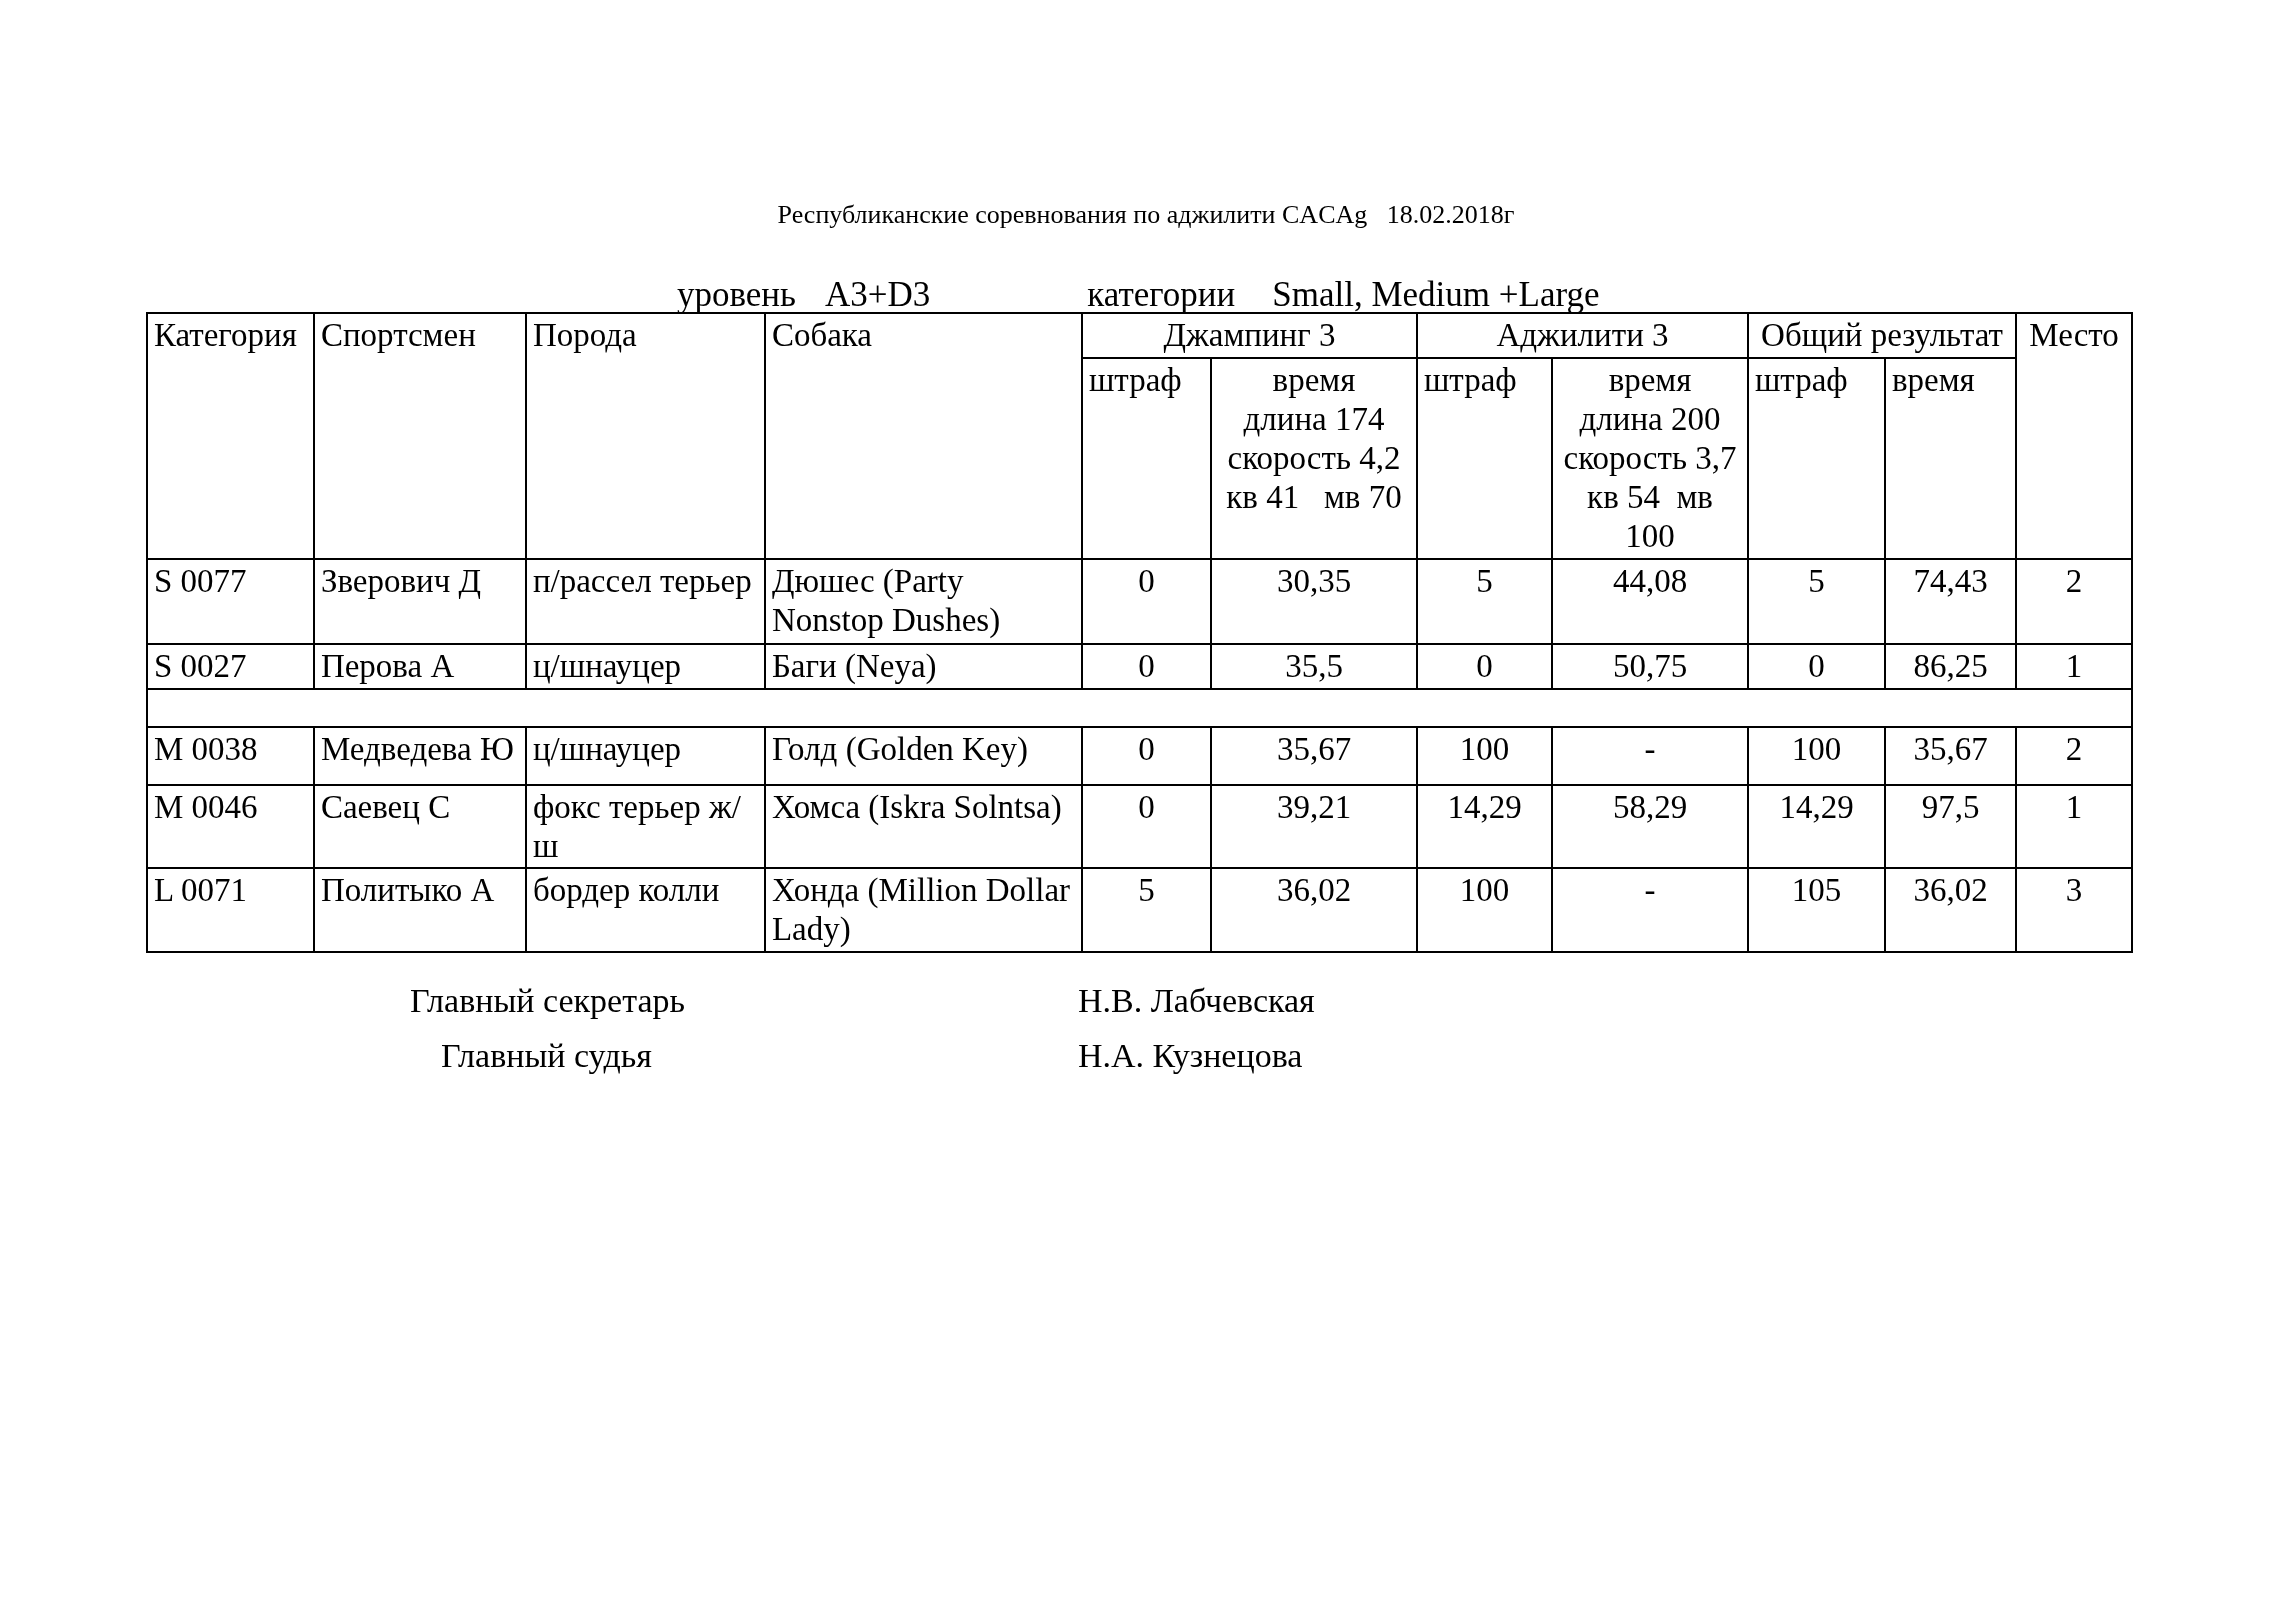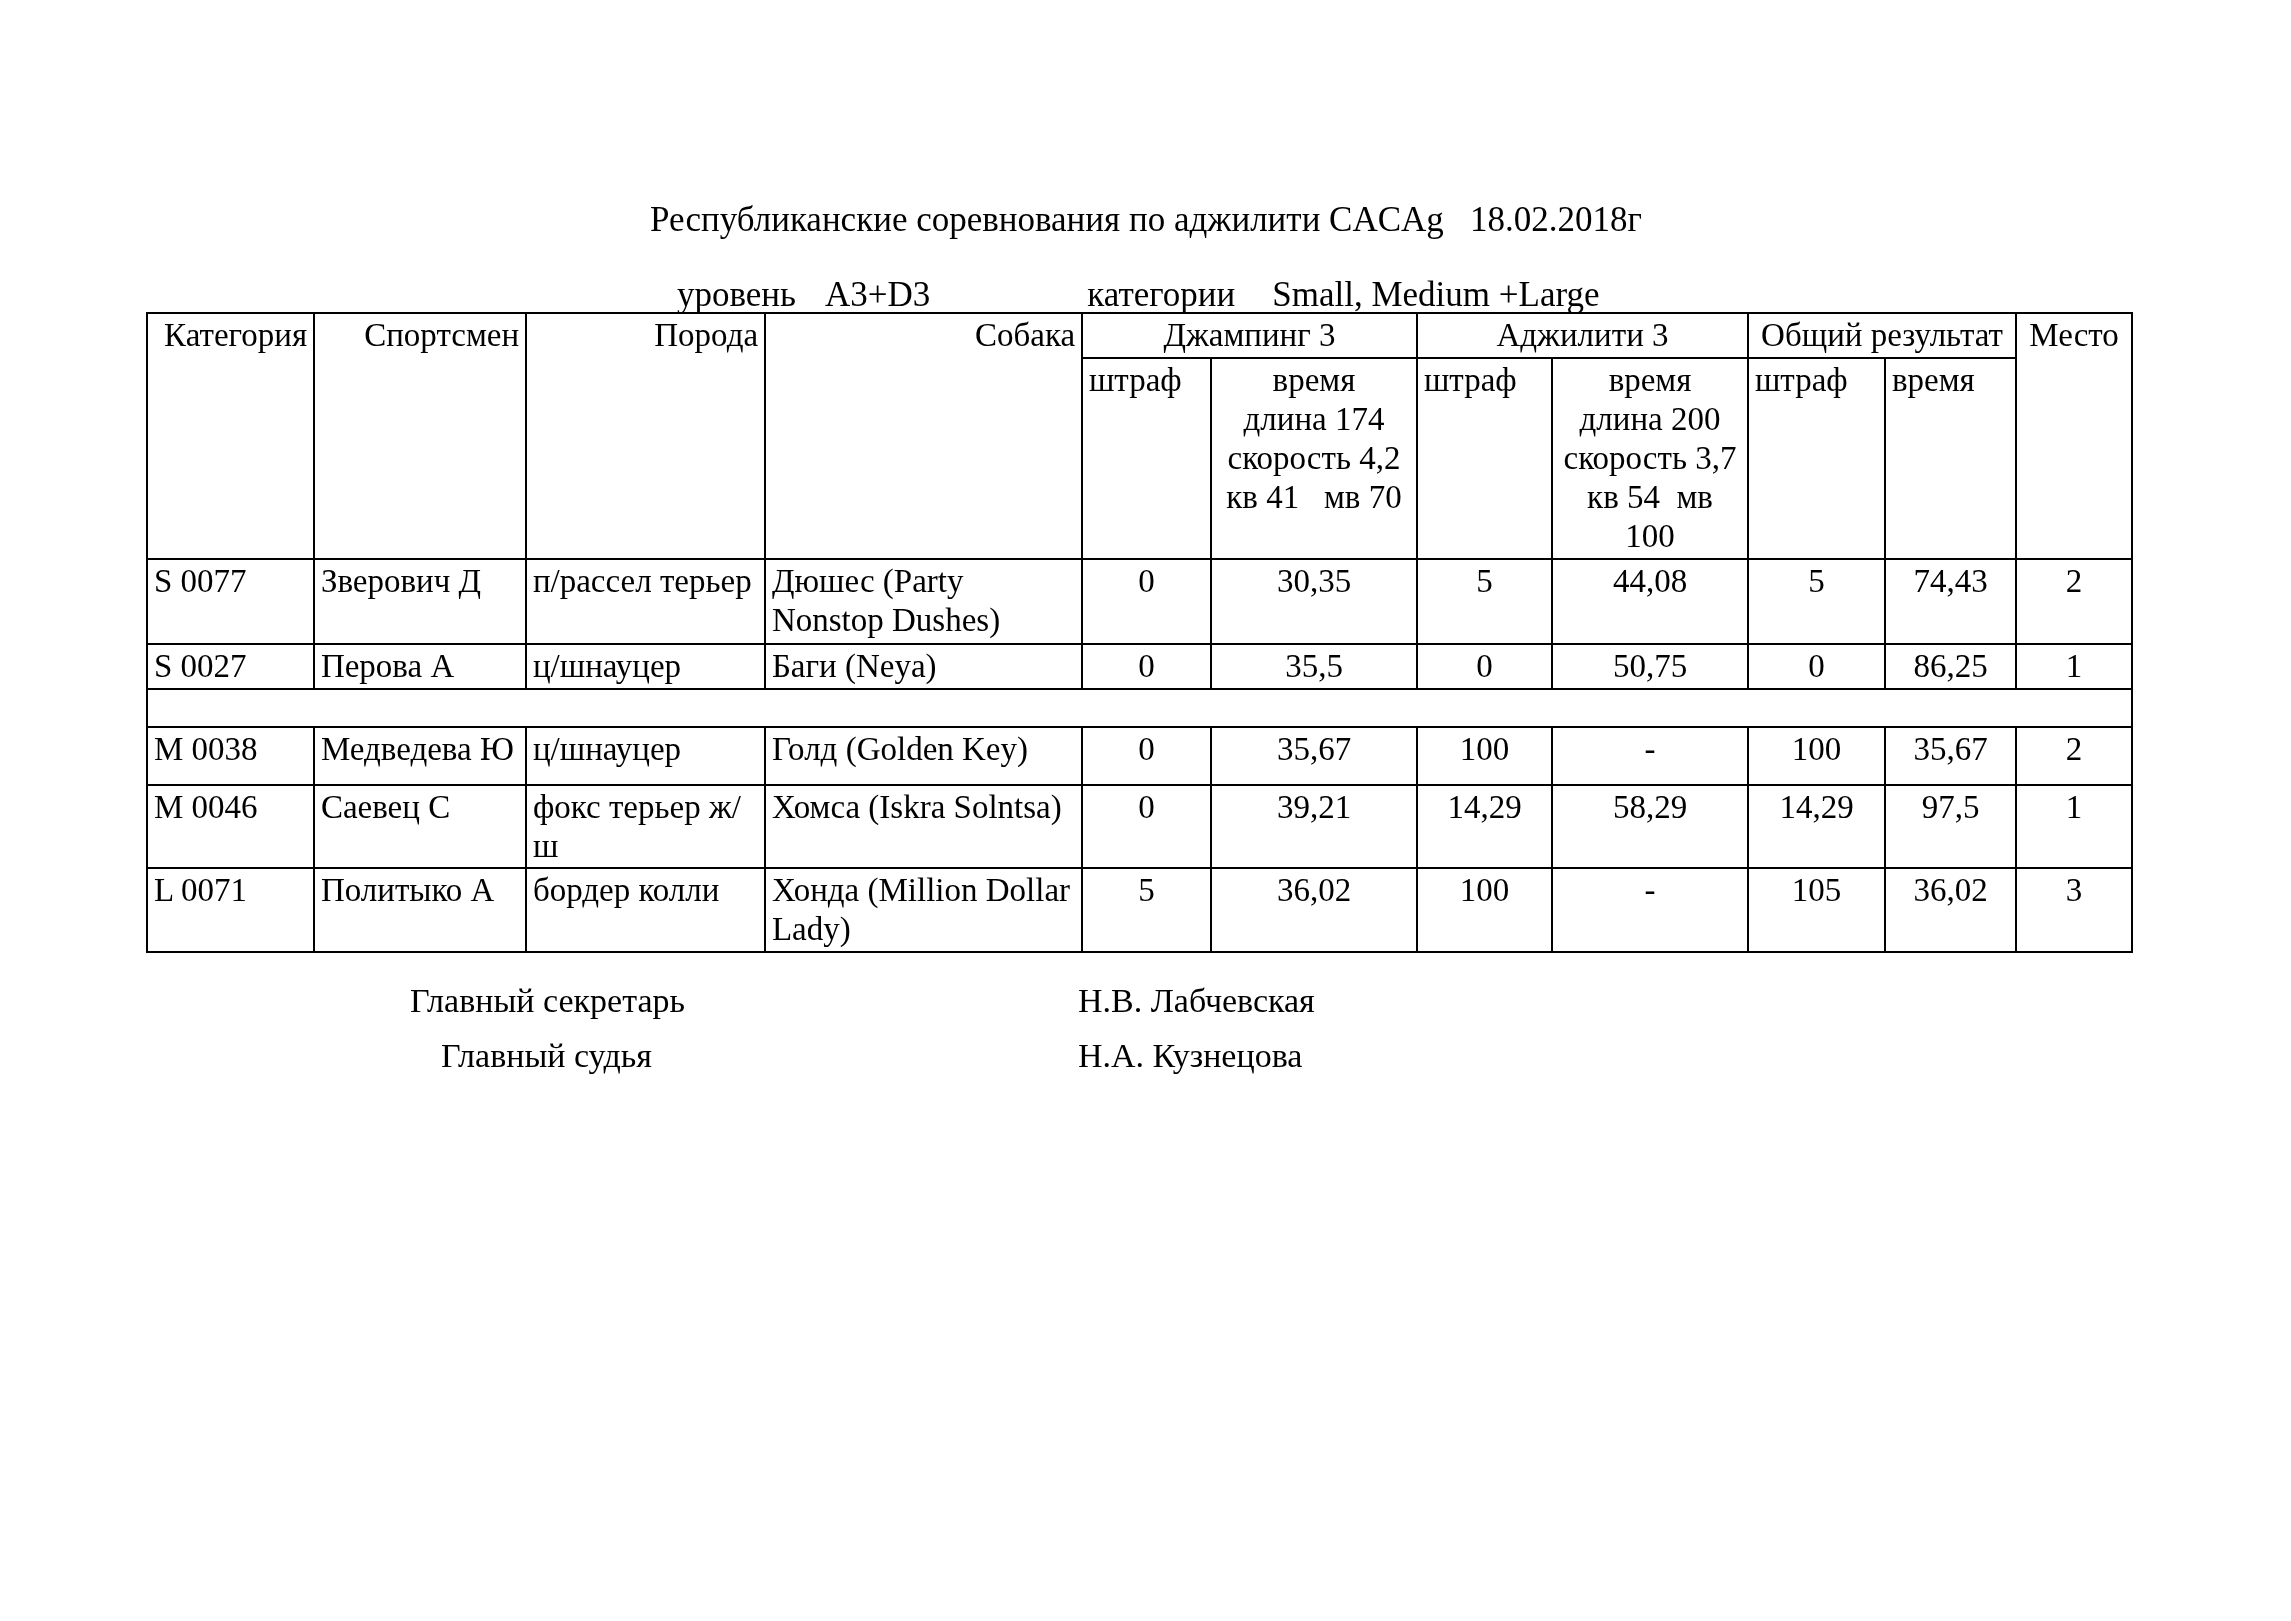--- a/index.html
+++ b/index.html
@@ -10,21 +10,21 @@
     color: #000000;
     font-family: "Liberation Serif", "DejaVu Serif", serif;
     position: relative;
     overflow: hidden;
   }
   .abs { position: absolute; }
 
   #doc-title {
     top: 200px; left: 0; width: 2292px;
     text-align: center;
-    font-size: 35px;
+    font-size: 26px;
     white-space: pre;
   }
 
   #subtitle-line {
     top: 275px; left: 677px;
     font-size: 35px;
     display: flex;
     align-items: baseline;
     white-space: pre;
   }
@@ -41,21 +41,21 @@
     font-size: 33px;
   }
   #results td {
     border: 2.9px solid #000;
     padding: 2px 5.9px;
     vertical-align: top;
     overflow: hidden;
     line-height: 1.18;
   }
   
-  td.hdr-main { vertical-align: middle; text-align: right; }
+  td.hdr-main { vertical-align: middle; text-align: left; }
   td.grp { text-align: center; vertical-align: middle; padding: 0 2px; }
   td.sub-pen { text-align: left; padding-top: 7.8px; }
   td.sub-time { text-align: center; padding-top: 7.8px; white-space: pre-line; line-height: 1.3; }
   td.place-hdr { text-align: center; vertical-align: middle; }
   
   td.txt { text-align: left; }
   td.num { text-align: center; }
   
   tr.gap-row td {
     border-left: none;

